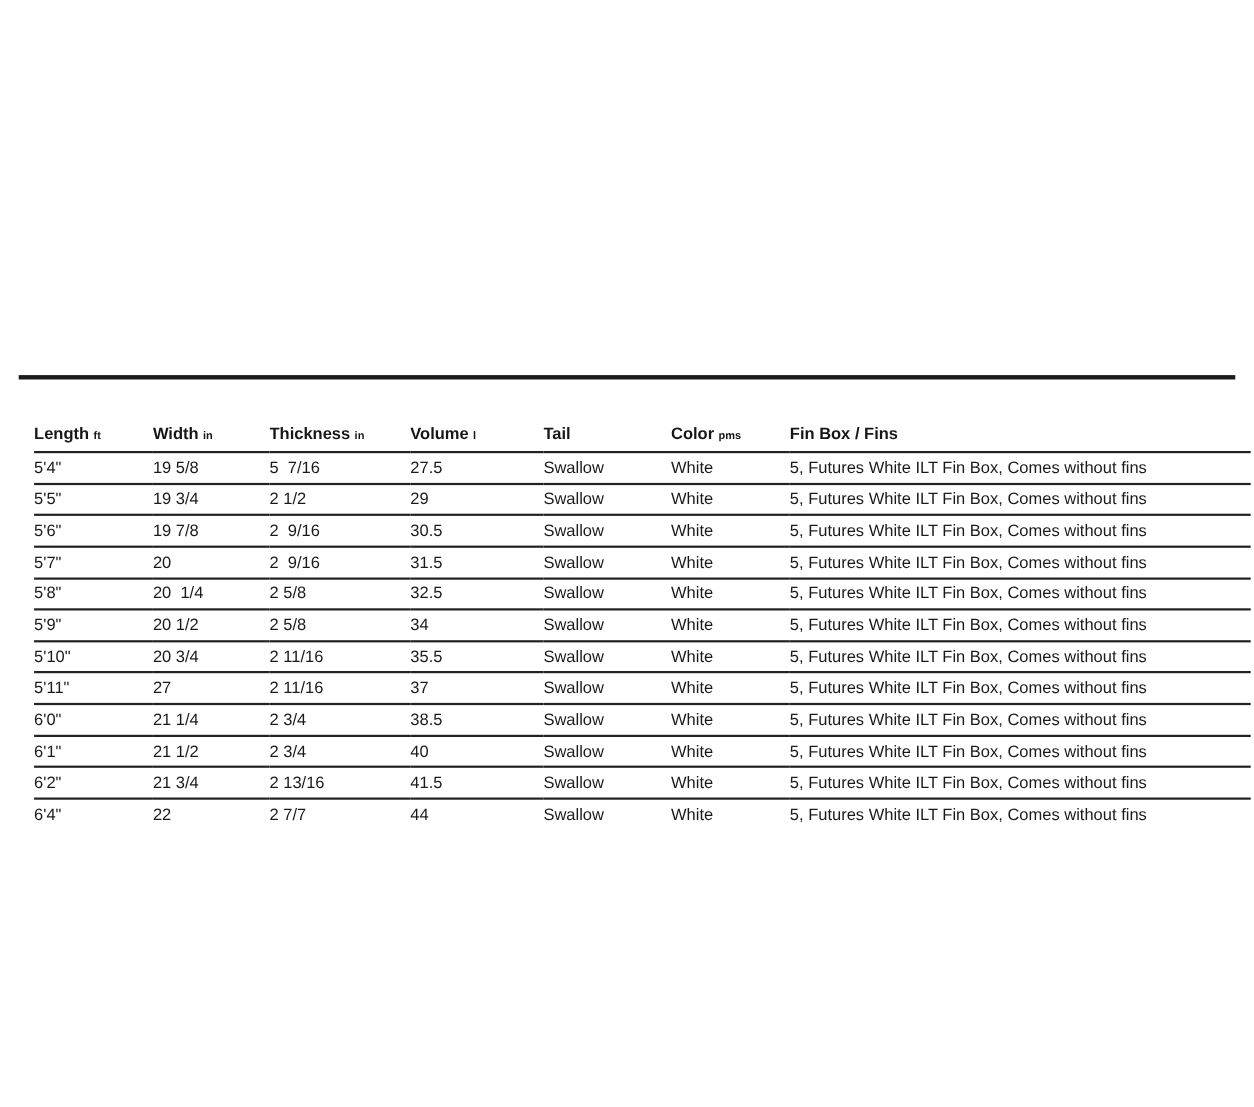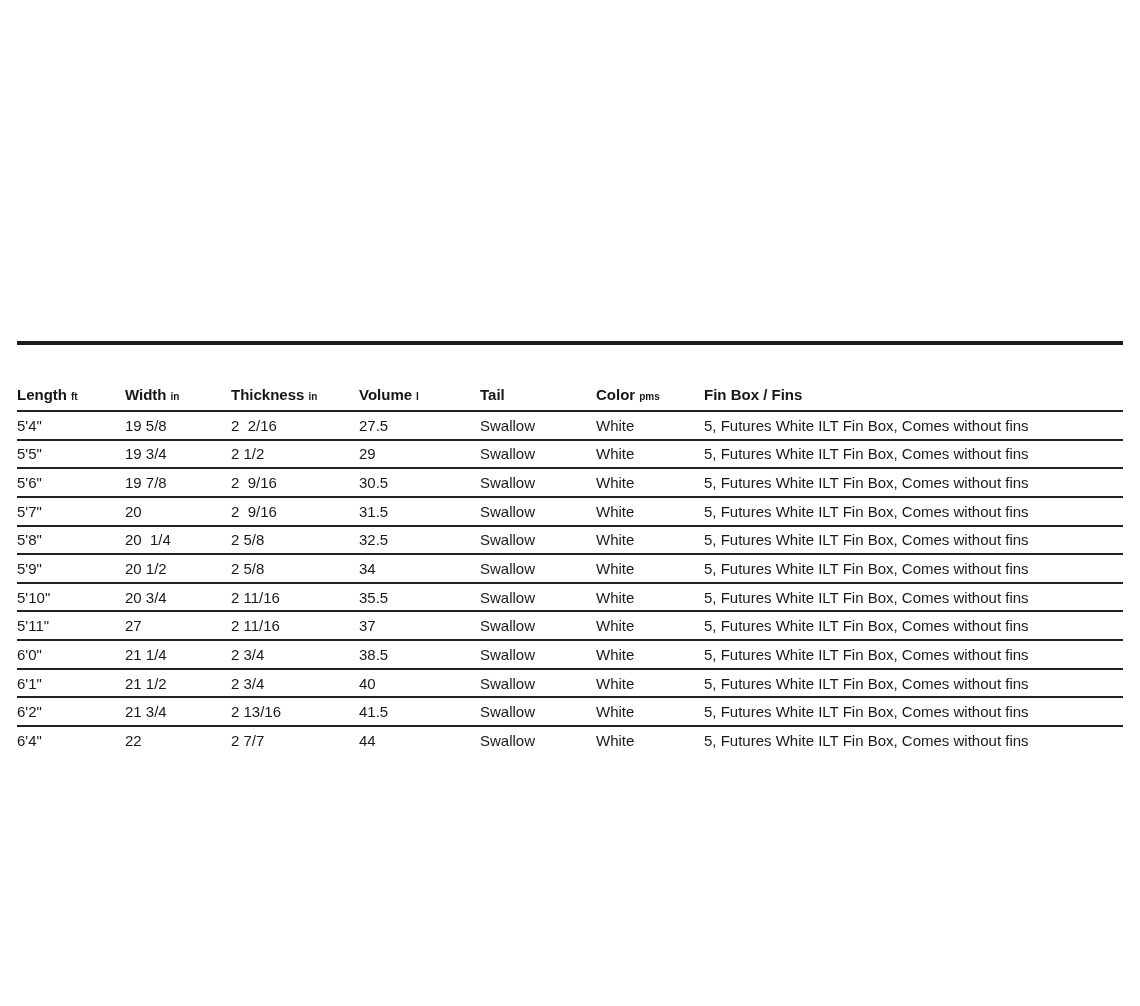--- a/index.html
+++ b/index.html
@@ -28,21 +28,21 @@
     left: 17px;
     top: 352px;
     font-size: 22.5px;
     font-weight: 600;
     letter-spacing: -0.2px;
     color: #161616;
     white-space: pre;
   }
   table.spec-table {
     position: absolute;
-    left: 17px;
+    left: 31px;
     top: 384px;
     width: 1106px;
     border-collapse: collapse;
     table-layout: fixed;
   }
   table.spec-table th {
     text-align: left;
     vertical-align: bottom;
     font-size: 15px;
     font-weight: bold;
@@ -108,21 +108,21 @@
           <th><span class="col-label">Volume</span><span class="col-unit">l</span></th>
           <th><span class="col-label">Tail</span></th>
           <th><span class="col-label">Color</span><span class="col-unit">pms</span></th>
           <th><span class="col-label">Fin Box / Fins</span></th>
         </tr>
     </thead>
     <tbody id="table-body">
         <tr>
           <td>5'4"</td>
           <td>19 5/8</td>
-          <td>2  2/16</td>
+          <td>5  7/16</td>
           <td>27.5</td>
           <td>Swallow</td>
           <td>White</td>
           <td>5, Futures White ILT Fin Box, Comes without fins</td>
         </tr>
         <tr>
           <td>5'5"</td>
           <td>19 3/4</td>
           <td>2 1/2</td>
           <td>29</td>

